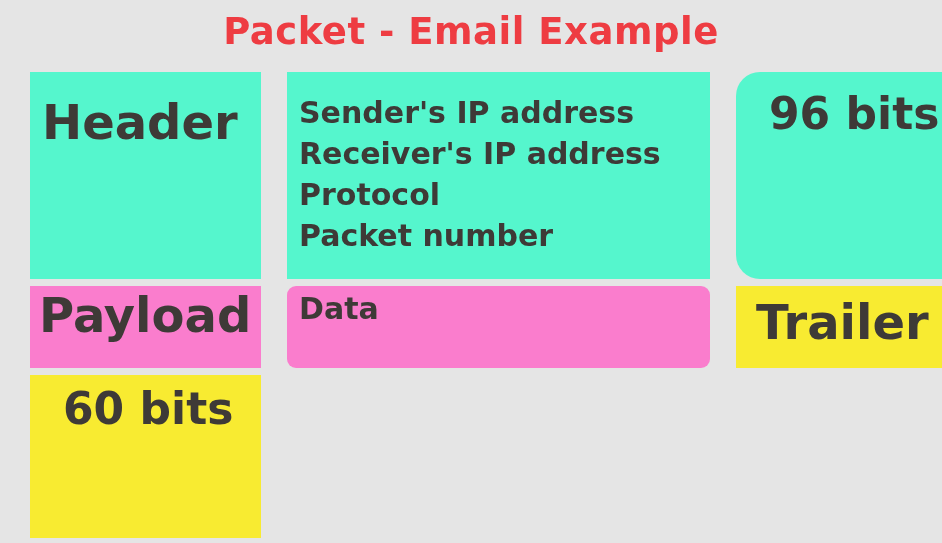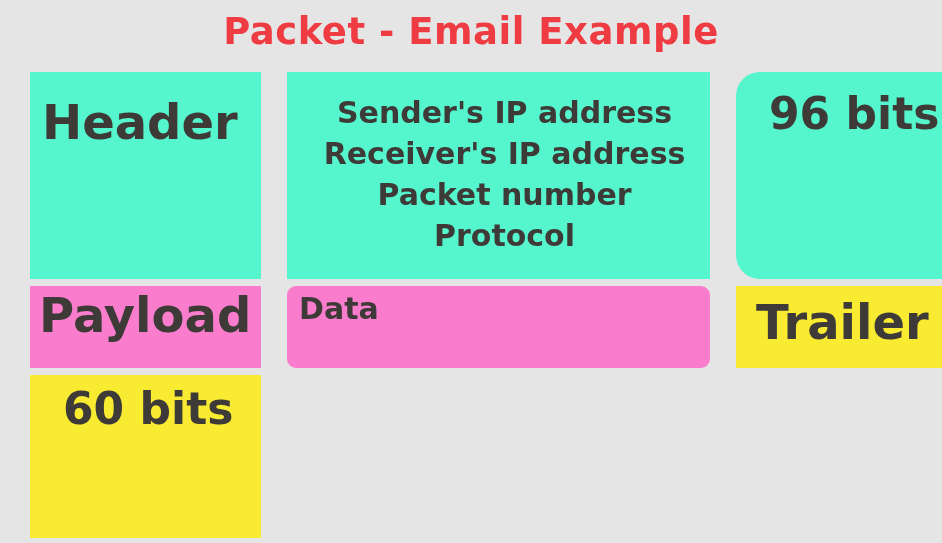--- a/index.html
+++ b/index.html
@@ -52,21 +52,21 @@
   }
   .size-cell {
     font-size: 44px;
     font-weight: 700;
     line-height: 1.2;
   }
   
   .lc1 { padding: 22px 0 0 12px; }
   .lc2 { padding: 1px 0 0 9px; }
   .lc3 { padding: 8px 0 0 20px; }
-  .dc1 { padding: 20px 0 0 12px; text-align: center; }
+  .dc1 { padding: 20px 0 0 12px; }
   .dc2 { padding: 2px 0 0 12px; }
   .dc3 { padding: 15px 0 0 12px; }
   .sc1 { padding: 16px 0 0 33px; }
   .sc2 { padding: 3px 0 0 28px; }
   .sc3 { padding: 8px 0 0 33px; }
 </style>
 </head>
 <body>
 
 <div class="canvas">
@@ -74,22 +74,22 @@
   <div class="title" style="color: rgb(238, 60, 66);">Packet - Email Example</div>
 
   <div class="grid" style="color: rgb(62, 58, 55);">
 
     <div class="cell label-cell lc1" style="background-color: rgb(85, 246, 205);">
       <span>Header</span>
     </div>
     <div class="cell desc-cell dc1" style="background-color: rgb(85, 246, 205);">
       <div>Sender's IP address</div>
       <div>Receiver's IP address</div>
+      <div>Protocol</div>
       <div>Packet number</div>
-      <div>Protocol</div>
     </div>
     <div class="cell size-cell sc1" style="background-color: rgb(85, 246, 205); border-radius: 24px;">
       <span>96 bits</span>
     </div>
 
     <div class="cell label-cell lc2" style="background-color: rgb(250, 125, 205);">
       <span>Payload</span>
     </div>
     <div class="cell desc-cell dc2" style="background-color: rgb(250, 125, 205); border-radius: 9px;">
       <div>Data</div>

